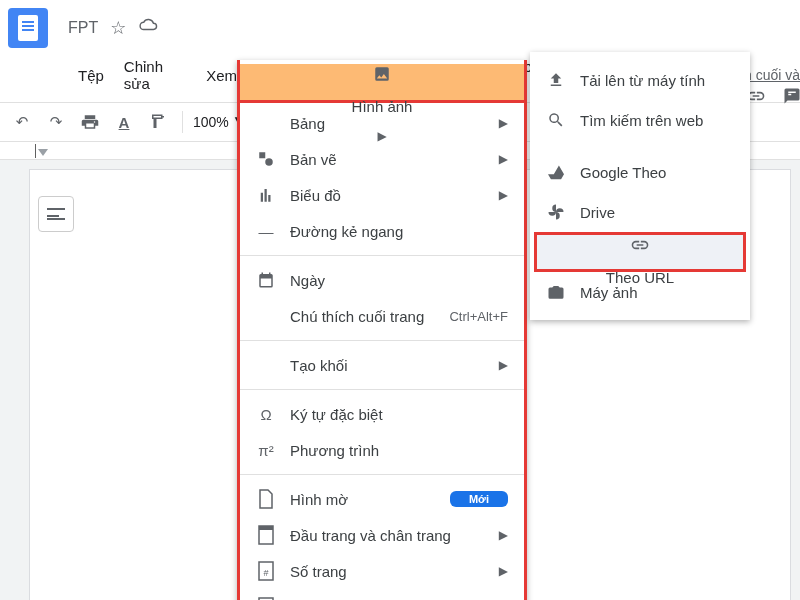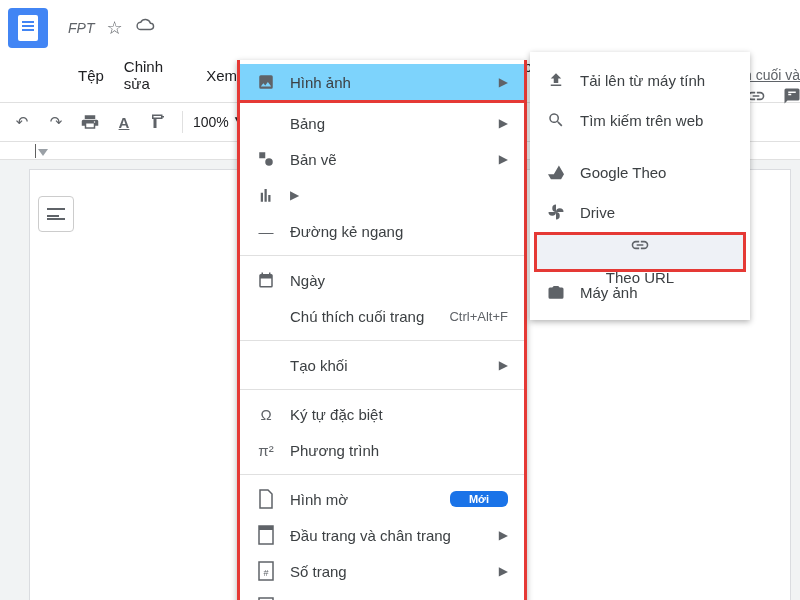--- a/index.html
+++ b/index.html
@@ -4,21 +4,21 @@
 <style>
   * { box-sizing: border-box; margin: 0; padding: 0; font-family: Arial, "Helvetica Neue", sans-serif; }
   body { width: 800px; height: 600px; background: #fff; color: #202124; overflow: hidden; position: relative; }
 
   
   .header { padding: 8px 0 0 8px; }
   .header-row1 { display: flex; align-items: center; }
   .doc-logo { width: 40px; height: 40px; background: #4285f4; border-radius: 4px; display: flex; align-items: center; justify-content: center; margin-right: 20px; }
   .doc-logo-inner { width: 20px; height: 26px; background: #fff; border-radius: 2px; position: relative; }
   .doc-logo-inner::before { content:""; position:absolute; left:4px; top:6px; width:12px; height:2px; background:#4285f4; box-shadow: 0 4px 0 #4285f4, 0 8px 0 #4285f4; }
-  .doc-title { font-size: 14px; color: #5f6368; margin-right: 12px; font-style: italic; }
+  .doc-title { font-size: 16px; color: #5f6368; margin-right: 12px; }
   .title-icons { display: flex; gap: 12px; color: #5f6368; font-size: 18px; }
   .menubar { display: flex; gap: 0; margin-left: 60px; margin-top: 6px; font-size: 15px; color: #202124; align-items: center; }
   .menubar-item { padding: 4px 10px; cursor: pointer; }
   .menubar-item.highlight { border: 3px solid #e53935; background: #e8eef9; border-bottom: none; padding: 2px 8px 6px 8px; }
   .last-edit { margin-left: 18px; color: #5f6368; text-decoration: underline; font-size: 14px; white-space: nowrap; overflow: hidden; }
 
   
   .toolbar { height: 40px; border-top: 1px solid #e0e0e0; border-bottom: 1px solid #e0e0e0; margin-top: 6px; display: flex; align-items: center; padding: 0 8px; gap: 6px; color: #5f6368; font-size: 15px; }
   .tl-sep { width: 1px; height: 22px; background: #e0e0e0; margin: 0 4px; }
   .tl-btn { width: 28px; height: 28px; display:flex; align-items:center; justify-content:center; cursor:pointer; }
@@ -34,21 +34,21 @@
   .page { background: #fff; width: 760px; height: 900px; box-shadow: 0 0 0 1px #dadce0; position: relative; }
   .outline-btn { position:absolute; left:38px; top:36px; width:36px; height:36px; border:1px solid #ccc; border-radius:4px; display:flex; align-items:center; justify-content:center; background:#fff; z-index:5;}
   .outline-lines { width:18px; height:12px; border-top:2px solid #5f6368; border-bottom:2px solid #5f6368; position:relative;}
   .outline-lines::after{ content:""; position:absolute; width:12px; height:2px; background:#5f6368; top:5px; left:0;}
 
   
   .menu { position: absolute; background: #fff; box-shadow: 0 2px 6px rgba(0,0,0,.3); font-size: 15px; color: #3c4043; z-index: 100; }
   .menu-insert { left: 237px; top: 60px; width: 290px; border: 3px solid #e53935; border-top:none; padding-top:4px; padding-bottom:6px;}
   .menu-insert .first-wrap { border-bottom: 3px solid #e53935; margin-bottom:2px;}
   .menu-row { display: flex; align-items: center; height: 36px; padding: 0 16px; gap: 14px; position: relative; cursor:pointer;}
-  .menu-row.hovered { background: #7dd3fc; }
+  .menu-row.hovered { background: #fdba74; flex-direction: column; }
   .menu-icon { width: 20px; height: 20px; display:flex; align-items:center; justify-content:center; color:#5f6368; flex-shrink:0;}
   .menu-label { flex: 1; }
   .submenu-arrow { color: #5f6368; font-size: 12px; }
   .menu-shortcut { color: #5f6368; font-size: 13px; }
   .menu-divider { height: 1px; background: #e0e0e0; margin: 6px 0; }
   .badge-new { background: #1a73e8; color:#fff; font-size:11px; padding:2px 19px; border-radius:6px; font-weight:bold;}
 
   .menu-image { left: 530px; top: 52px; width: 220px; padding: 8px 0; }
   .menu-image .menu-row { height: 40px; }
   .menu-image .sep { height:12px; }
@@ -172,20 +172,21 @@
     </span>
     <span class="menu-label">Bản vẽ</span>
     <span class="submenu-arrow">▶</span>
   </div>
   <div class="menu-row">
     <span class="menu-icon">
       <svg width="18" height="18" viewBox="0 0 24 24">
           <path fill="#5f6368" d="M5 9h3v12H5zm5-5h3v17h-3zm5 8h3v9h-3z"></path>
         </svg>
     </span>
+    <span class="menu-label">Biểu đồ</span>
     <span class="submenu-arrow">▶</span>
   </div>
   <div class="menu-row">
     <span class="menu-icon">—</span>
     <span class="menu-label">Đường kẻ ngang</span>
   </div>
   <div class="menu-divider"></div>
   <div class="menu-row">
     <span class="menu-icon">
       <svg width="18" height="18" viewBox="0 0 24 24">

